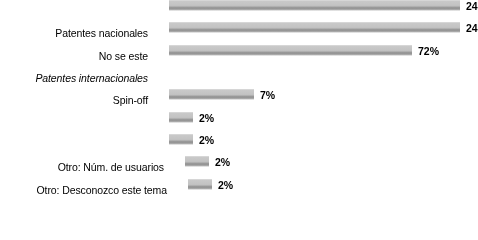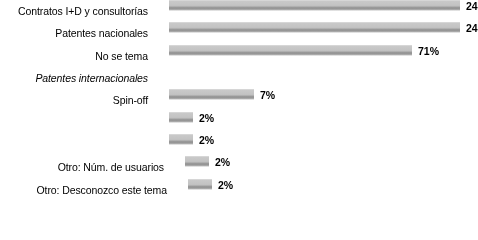--- a/index.html
+++ b/index.html
@@ -72,38 +72,37 @@
     font-weight: bold;
     margin-left: 6px;
     white-space: nowrap;
   }
 </style>
 </head>
 <body>
 
 <div id="chart-root">
     <div class="bar-row" style="top: 0px;">
-      <div class="cat-label">Contratos I+D y consultorías</div>
       <div class="bar-area">
         <div class="bar" style="width: 291px;"></div>
         <div class="value-label">24%</div>
       </div>
     </div>
     <div class="bar-row" style="top: 22.33px;">
       <div class="cat-label">Patentes nacionales</div>
       <div class="bar-area">
         <div class="bar" style="width: 291px;"></div>
         <div class="value-label">24%</div>
       </div>
     </div>
     <div class="bar-row" style="top: 44.66px;">
-      <div class="cat-label">No se tema</div>
+      <div class="cat-label">No se este</div>
       <div class="bar-area">
         <div class="bar" style="width: 243px;"></div>
-        <div class="value-label">71%</div>
+        <div class="value-label">72%</div>
       </div>
     </div>
     <div class="bar-row" style="top: 66.99px; font-style: italic;">
       <div class="cat-label">Patentes internacionales</div>
     </div>
     <div class="bar-row" style="top: 89.32px;">
       <div class="cat-label">Spin-off</div>
       <div class="bar-area">
         <div class="bar" style="width: 85px;"></div>
         <div class="value-label">7%</div>

